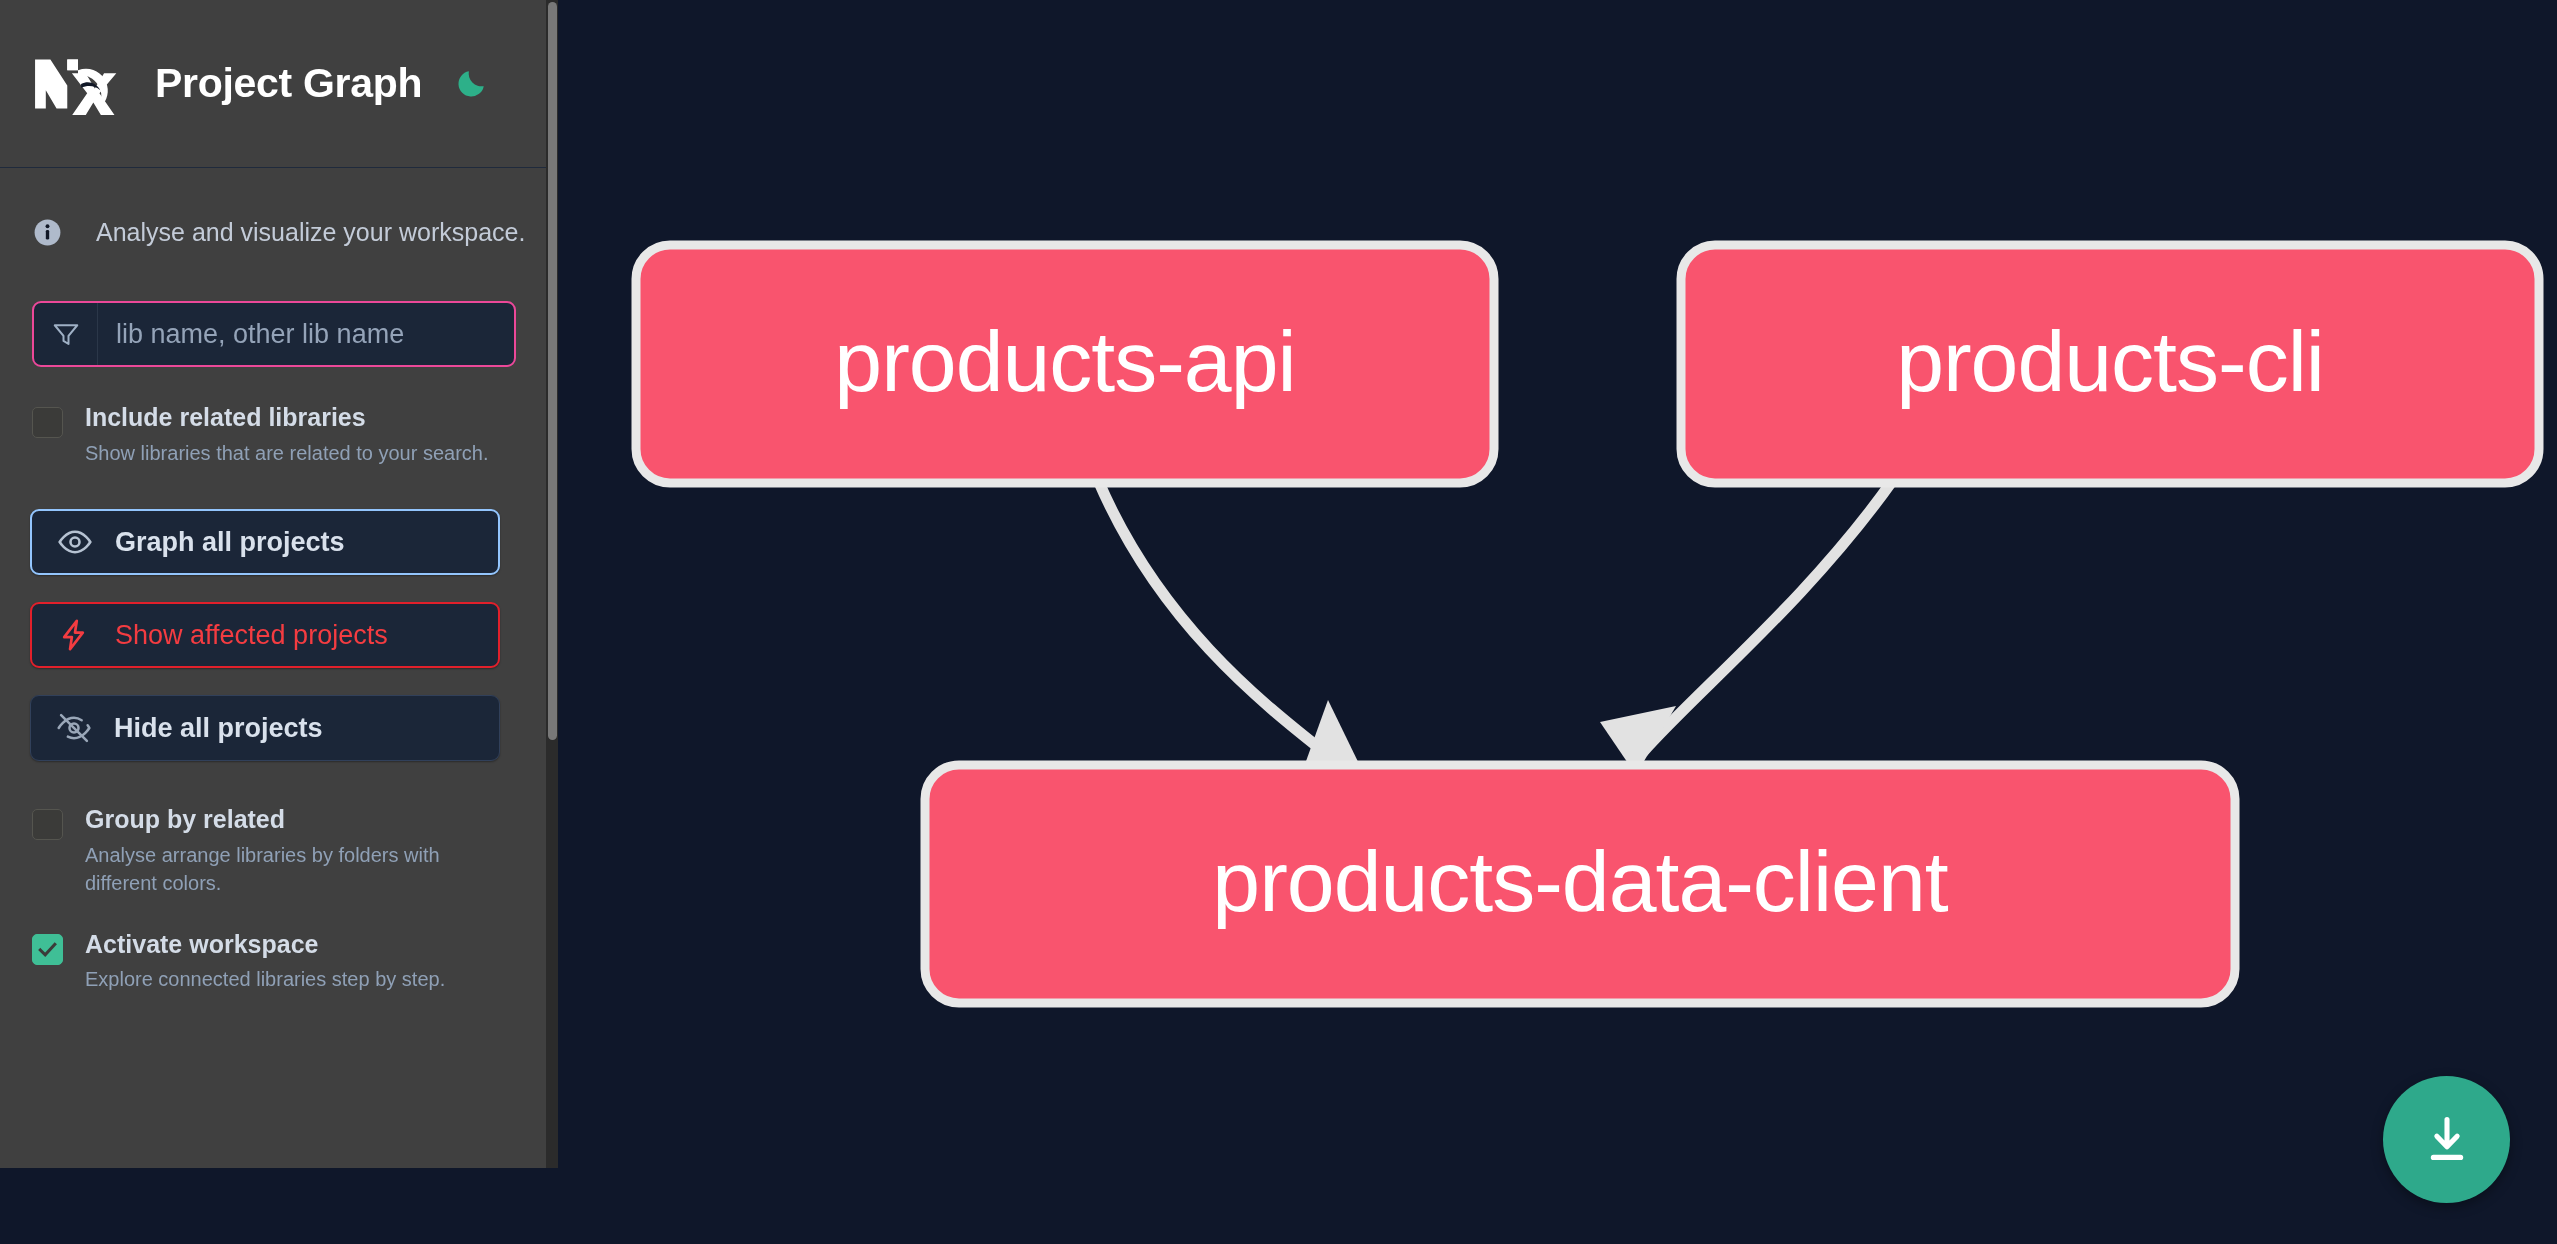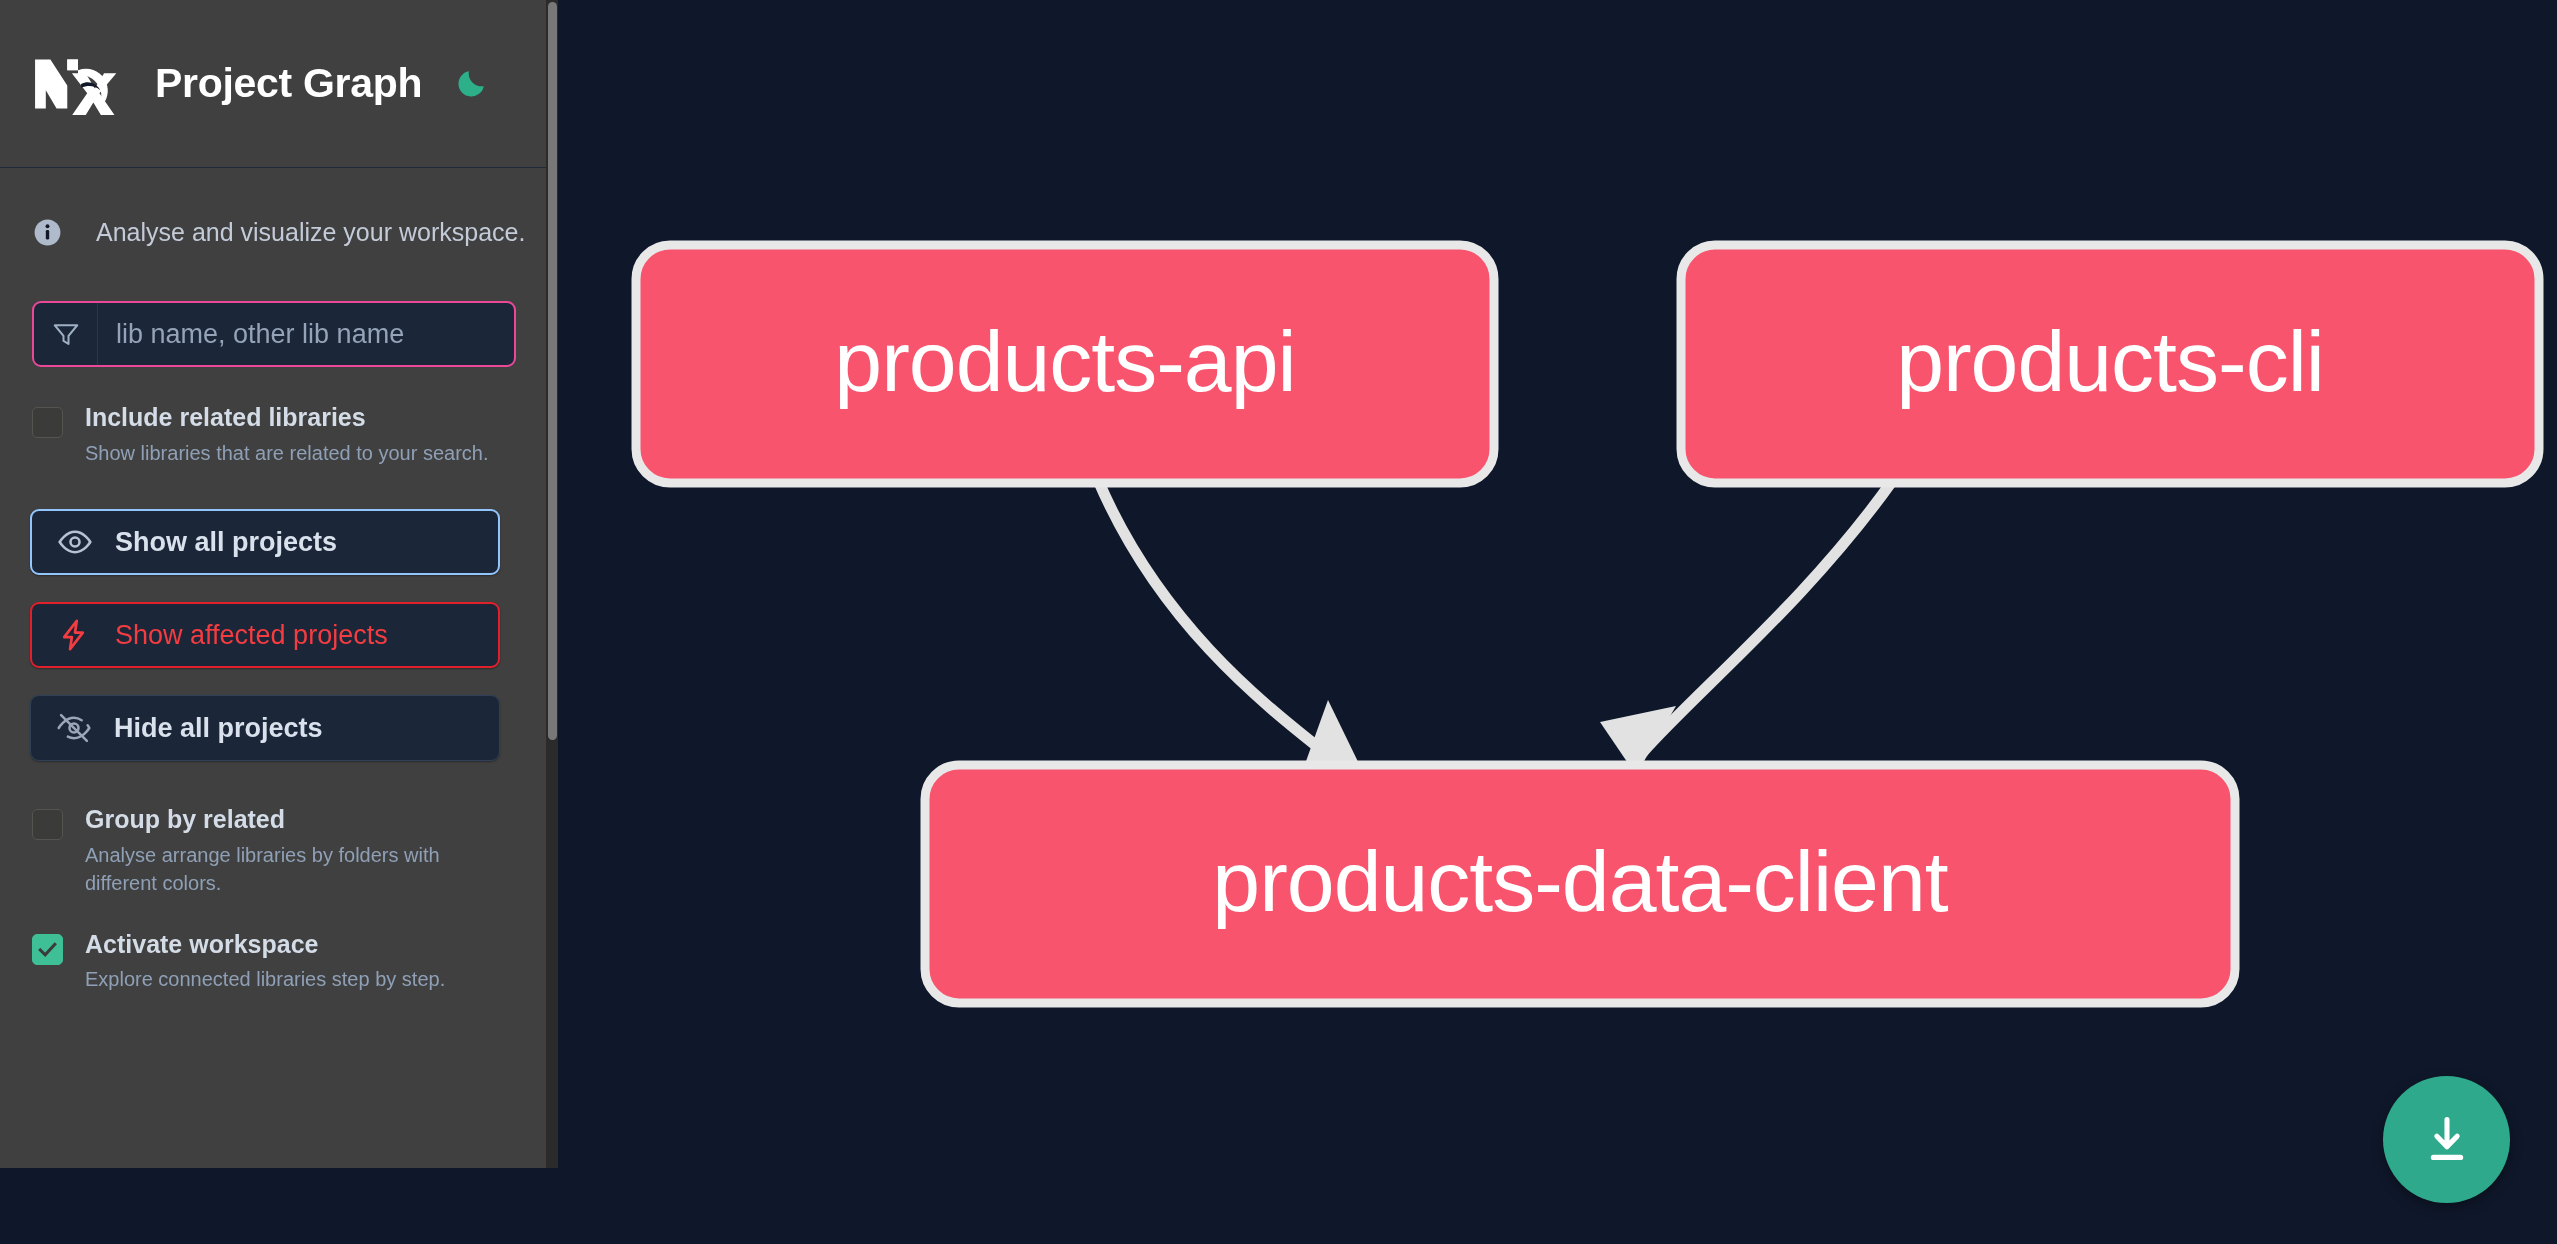--- a/index.html
+++ b/index.html
@@ -327,21 +327,21 @@
         </span>
       </div>
 
       <div class="btn-group">
 
         <div class="btn primary">
           <svg class="btn-icon" viewBox="0 0 24 24">
             <path d="M1.8 12S5.8 5.2 12 5.2 22.2 12 22.2 12 18.2 18.8 12 18.8 1.8 12 1.8 12z" fill="none" stroke="#B6C2D2" stroke-width="1.7"></path>
             <circle cx="12" cy="12" r="3" fill="none" stroke="#B6C2D2" stroke-width="1.7"></circle>
           </svg>
-          <span class="btn-label">Show all projects</span>
+          <span class="btn-label">Graph all projects</span>
         </div>
 
         <div class="btn danger">
           <svg class="btn-icon" viewBox="0 0 24 24">
             <path d="M13.2 2.5 4.8 13.4h5.1l-1.2 8.1 8.5-11.1h-5.2z" fill="none" stroke="#F43C41" stroke-width="1.8" stroke-linejoin="round"></path>
           </svg>
           <span class="btn-label">Show affected projects</span>
         </div>
 
         <div class="btn neutral">

